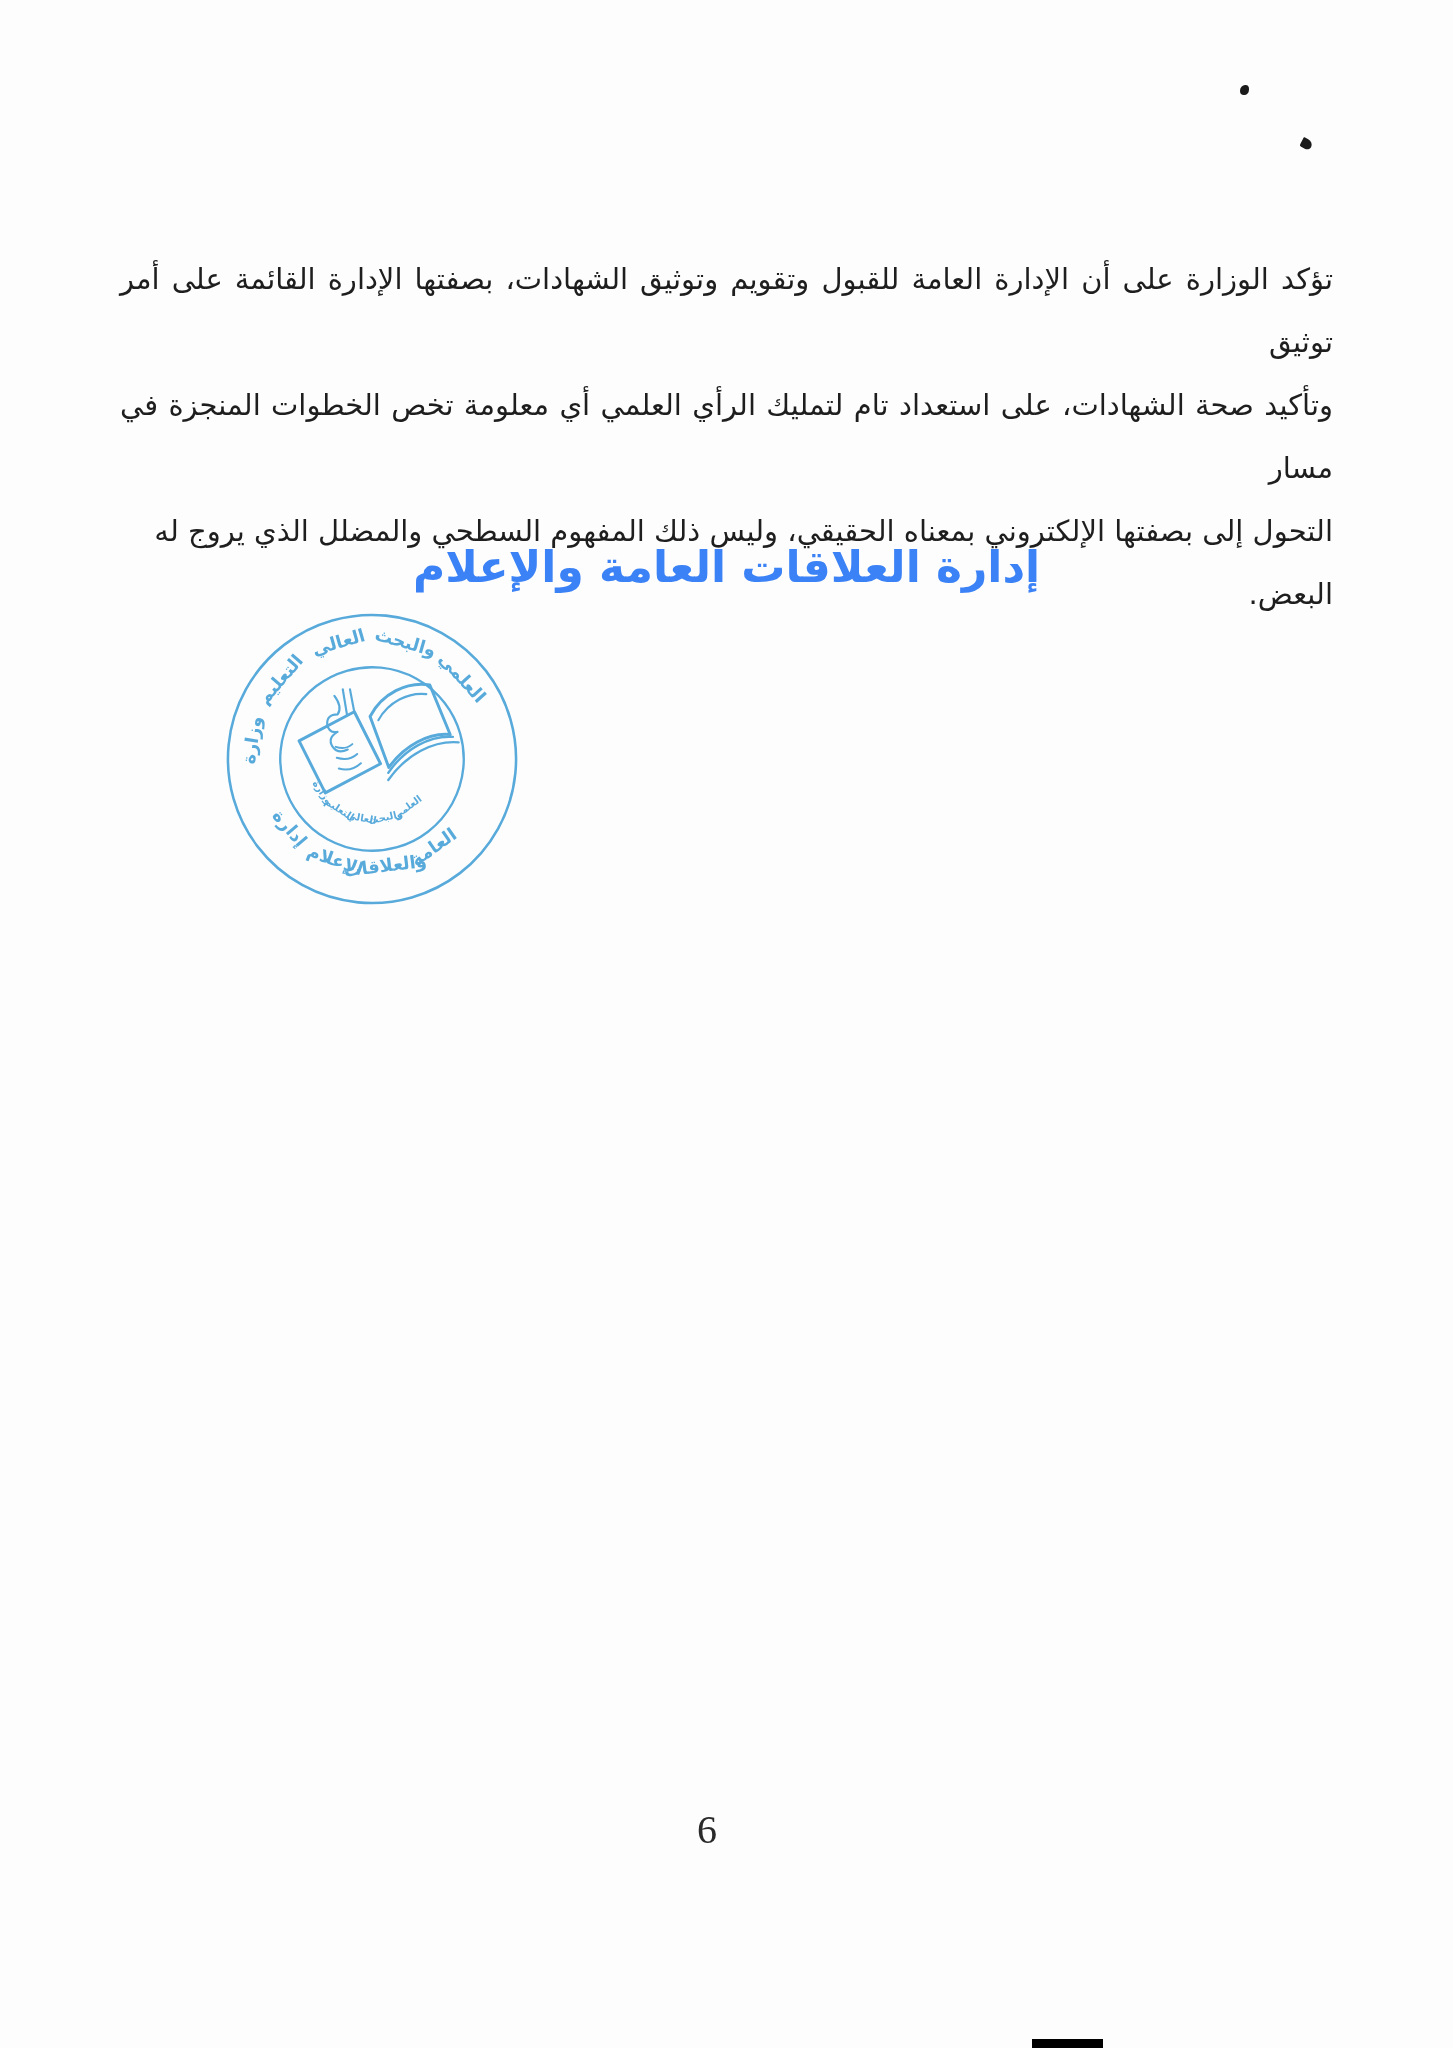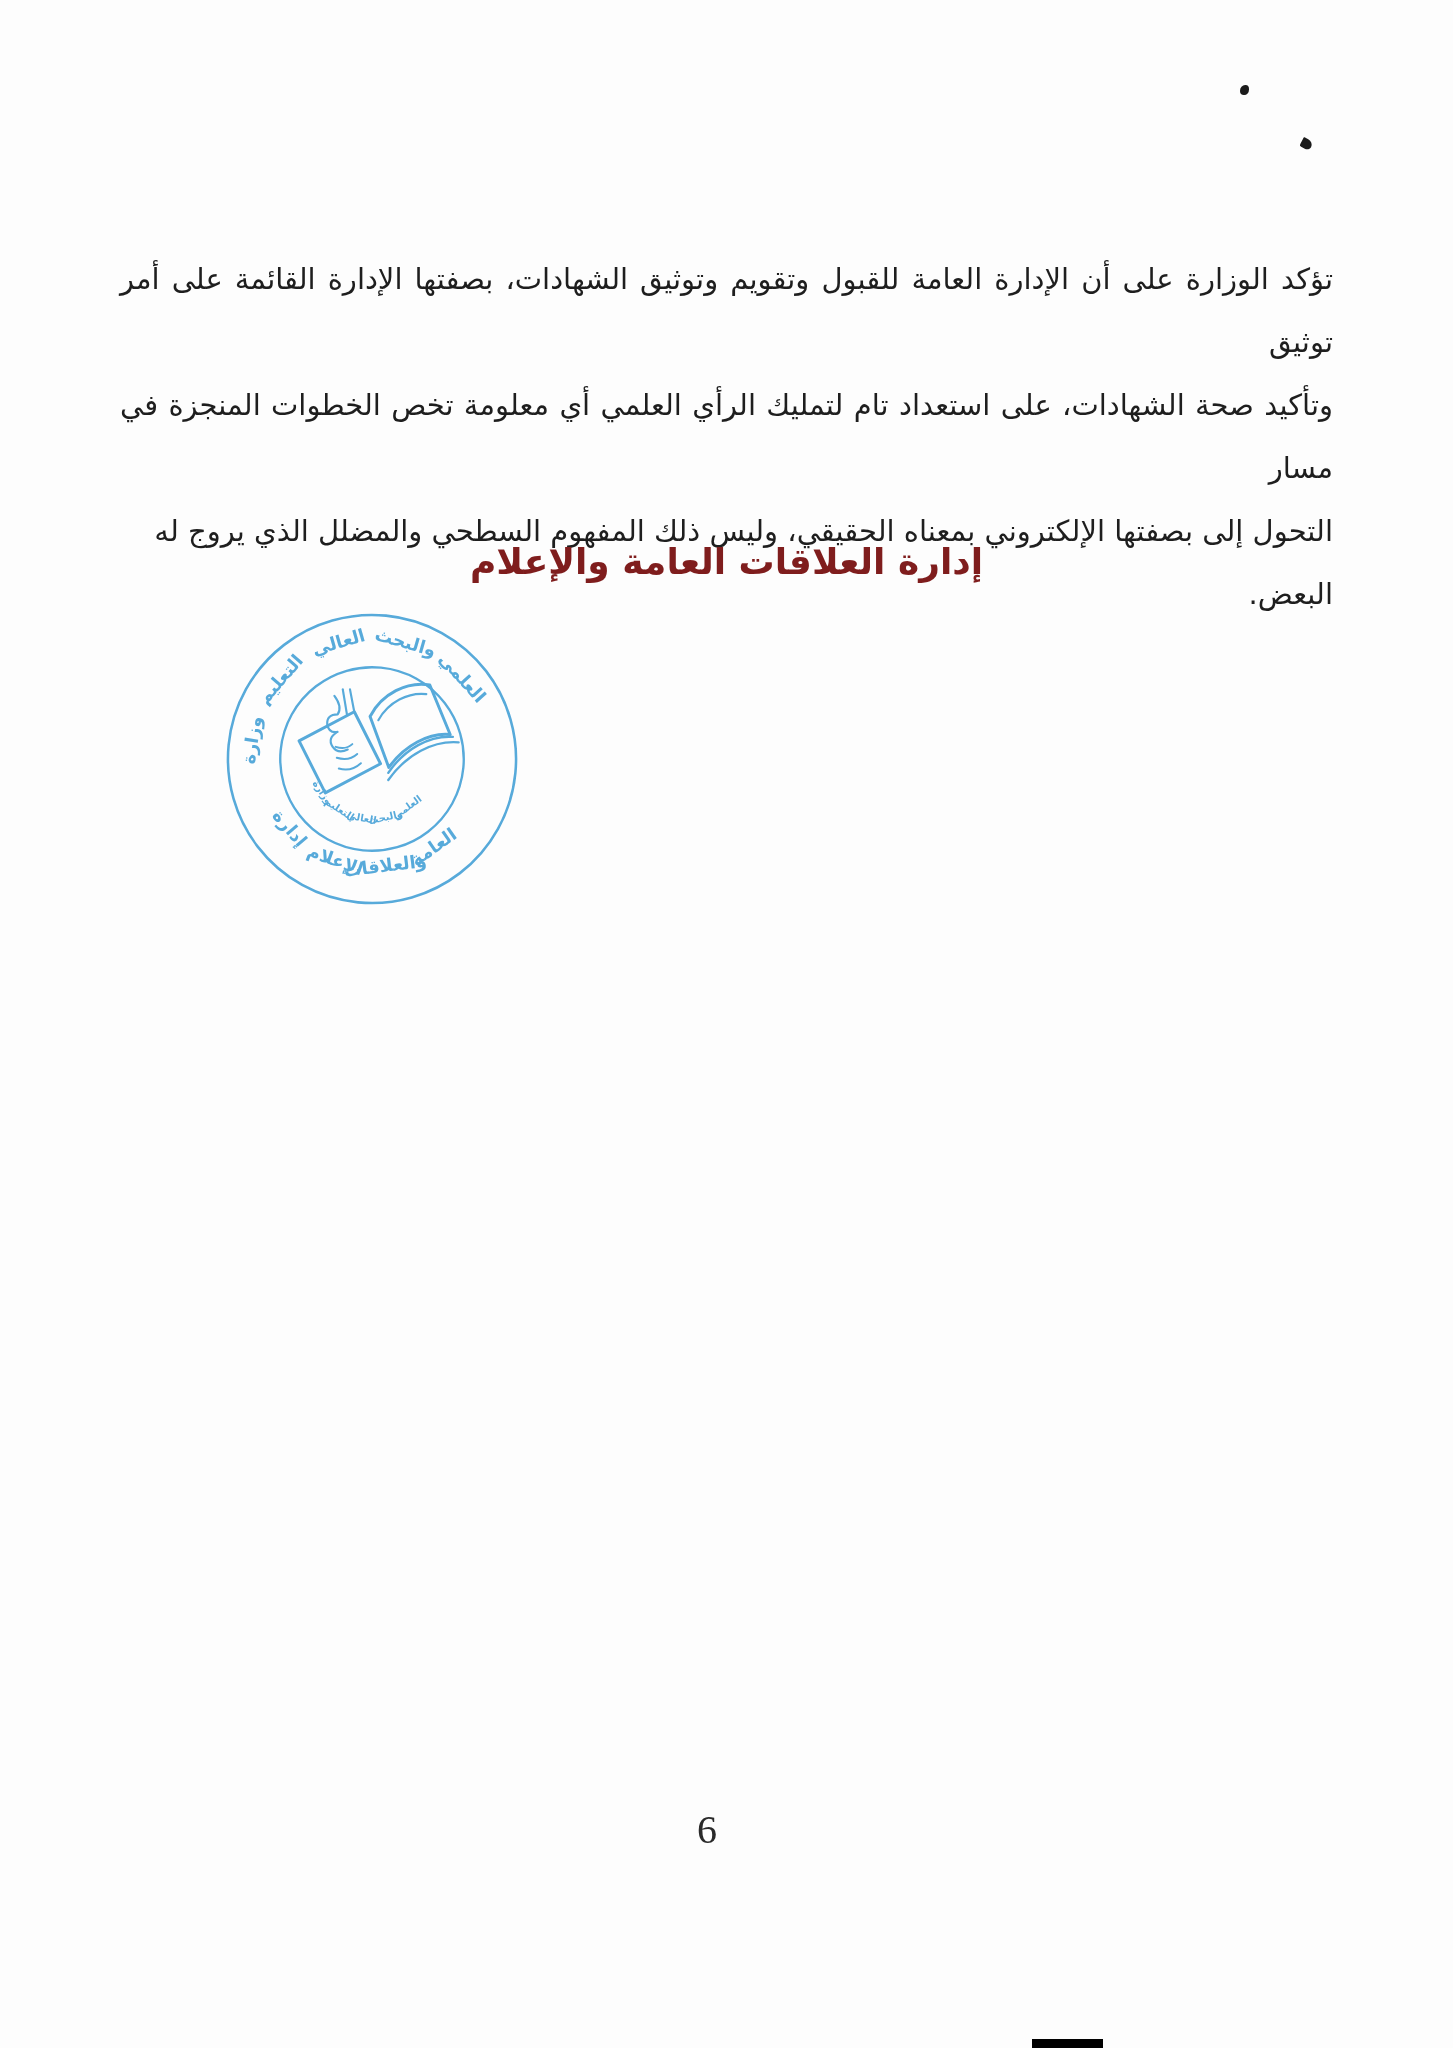--- a/index.html
+++ b/index.html
@@ -20,22 +20,22 @@
   }
   .pline{text-align:justify;}
   .pline.stretch{text-align-last:justify;}
   .pline.last{text-align:right;}
   .heading{
     position:absolute;
     top:541px;left:0;width:100%;
     direction:rtl;
     text-align:center;
     font-weight:bold;
-    font-size:36px;
-    color:#7f1d1d;
+    font-size:44px;
+    color:#3b82f6;
     margin:0;
   }
   .stamp{
     position:absolute;
     left:224px;top:611px;
     width:296px;height:296px;
     transform:rotate(-16deg);
     opacity:0.92;
   }
   .stamp svg{width:100%;height:100%;}

